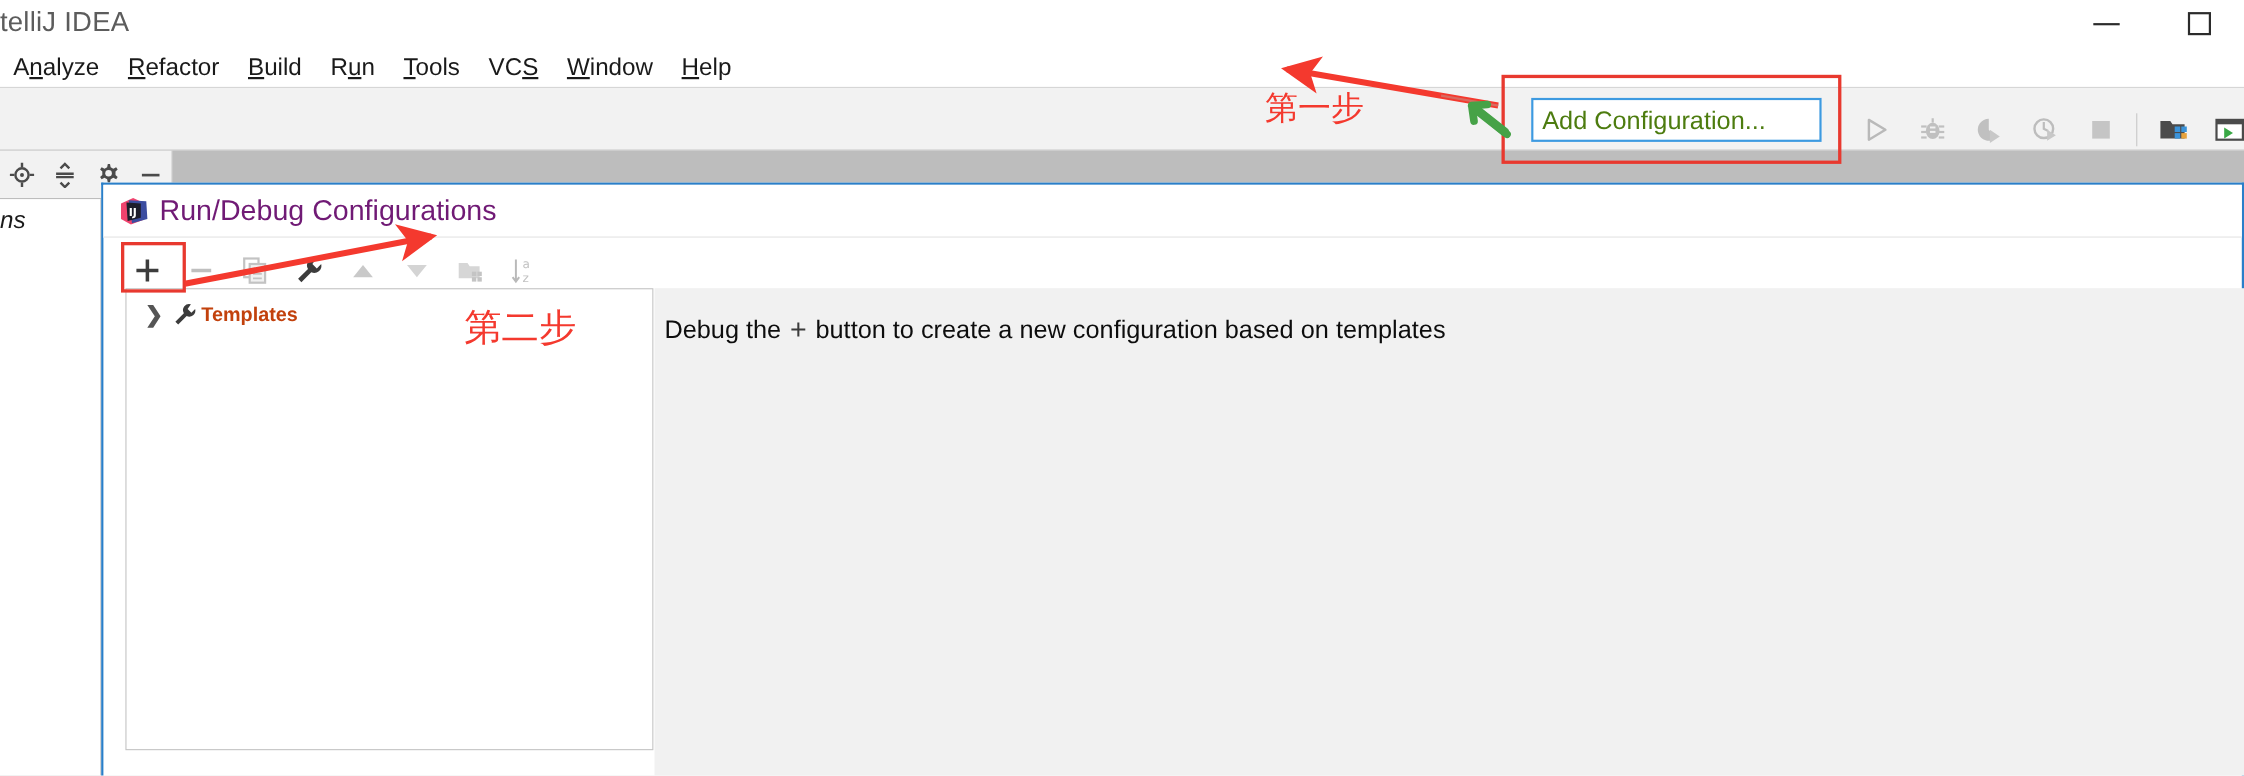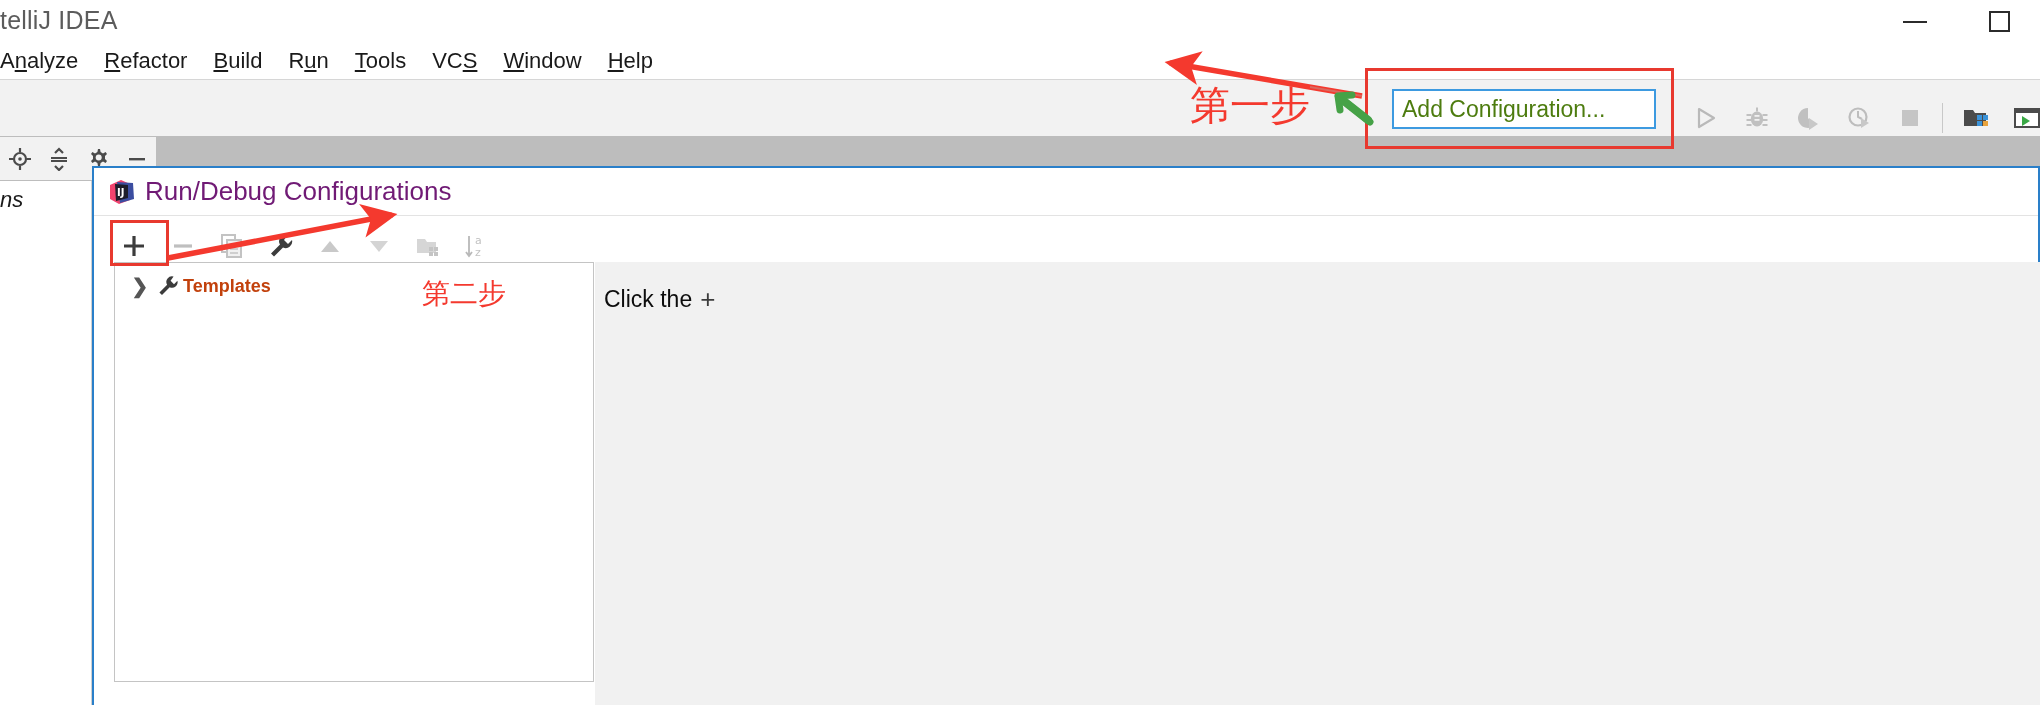--- a/index.html
+++ b/index.html
@@ -34,21 +34,21 @@
   .menubar {
     position: absolute; left: 0; top: 43px; width: 2040px; height: 36px;
     background: #ffffff;
     display: flex; align-items: center;
   }
   .menu-item {
     font-size: 22px; color: #1a1a1a; padding: 0 13px;
     white-space: nowrap; line-height: 36px;
   }
   .menu-item .mn { text-decoration: underline; }
-  .menu-item:first-child { padding-left: 0px; }
+  .menu-item:first-child { padding-left: 12px; }
 
   
   .toolbar-strip {
     position: absolute; left: 0; top: 79px; width: 2040px; height: 58px;
     background: #f2f2f2;
     border-top: 1px solid #d6d6d6;
     border-bottom: 1px solid #bdbdbd;
   }
 
   
@@ -173,22 +173,22 @@
     display: inline-block; margin: 0 8px;
     font-size: 26px; color: #3c3c3c; font-weight: 500;
   }
 
   
   .anno-text {
     position: absolute; color: #f4392e; white-space: nowrap;
     font-family: "DejaVu Sans", sans-serif;
     font-weight: 500;
   }
-  .anno-step1 { left: 1150px; top: 78px; font-size: 40px; margin-left: 40px; }
-  .anno-step2 { left: 422px; top: 275px; font-size: 28px; }
+  .anno-step1 { left: 1150px; top: 78px; font-size: 30px; }
+  .anno-step2 { left: 422px; top: 275px; font-size: 34px; }
 
   svg.overlay {
     position: absolute; left: 0; top: 0;
     width: 2040px; height: 705px; pointer-events: none;
   }
 
   .red-frame {
     position: absolute; left: 1365px; top: 68px;
     width: 309px; height: 81px;
     border: 3px solid #e8392f;
@@ -389,22 +389,23 @@
           <svg width="24" height="24" viewBox="0 0 28 28">
             <path d="M20.5 3 A6.5 6.5 0 0 0 13 12.5 L4 21.5 L7 24.5 L16 15.5 A6.5 6.5 0 0 0 25 8 L21 12 L17 8 Z" fill="#3c3c3c"></path>
           </svg>
         </span>
         <span class="tree-label">Templates</span>
       </div>
     </div>
 
     <div class="dlg-content">
       <div class="content-hint">
-        <span>Click the</span>
+        <span>Debug the</span>
         <span class="hint-plus">+</span>
+        <span>button to create a new configuration based on templates</span>
       </div>
     </div>
   </div>
 
   <div class="red-frame"></div>
   <div class="plus-box"></div>
 
   <svg class="overlay">
 
     <defs>

